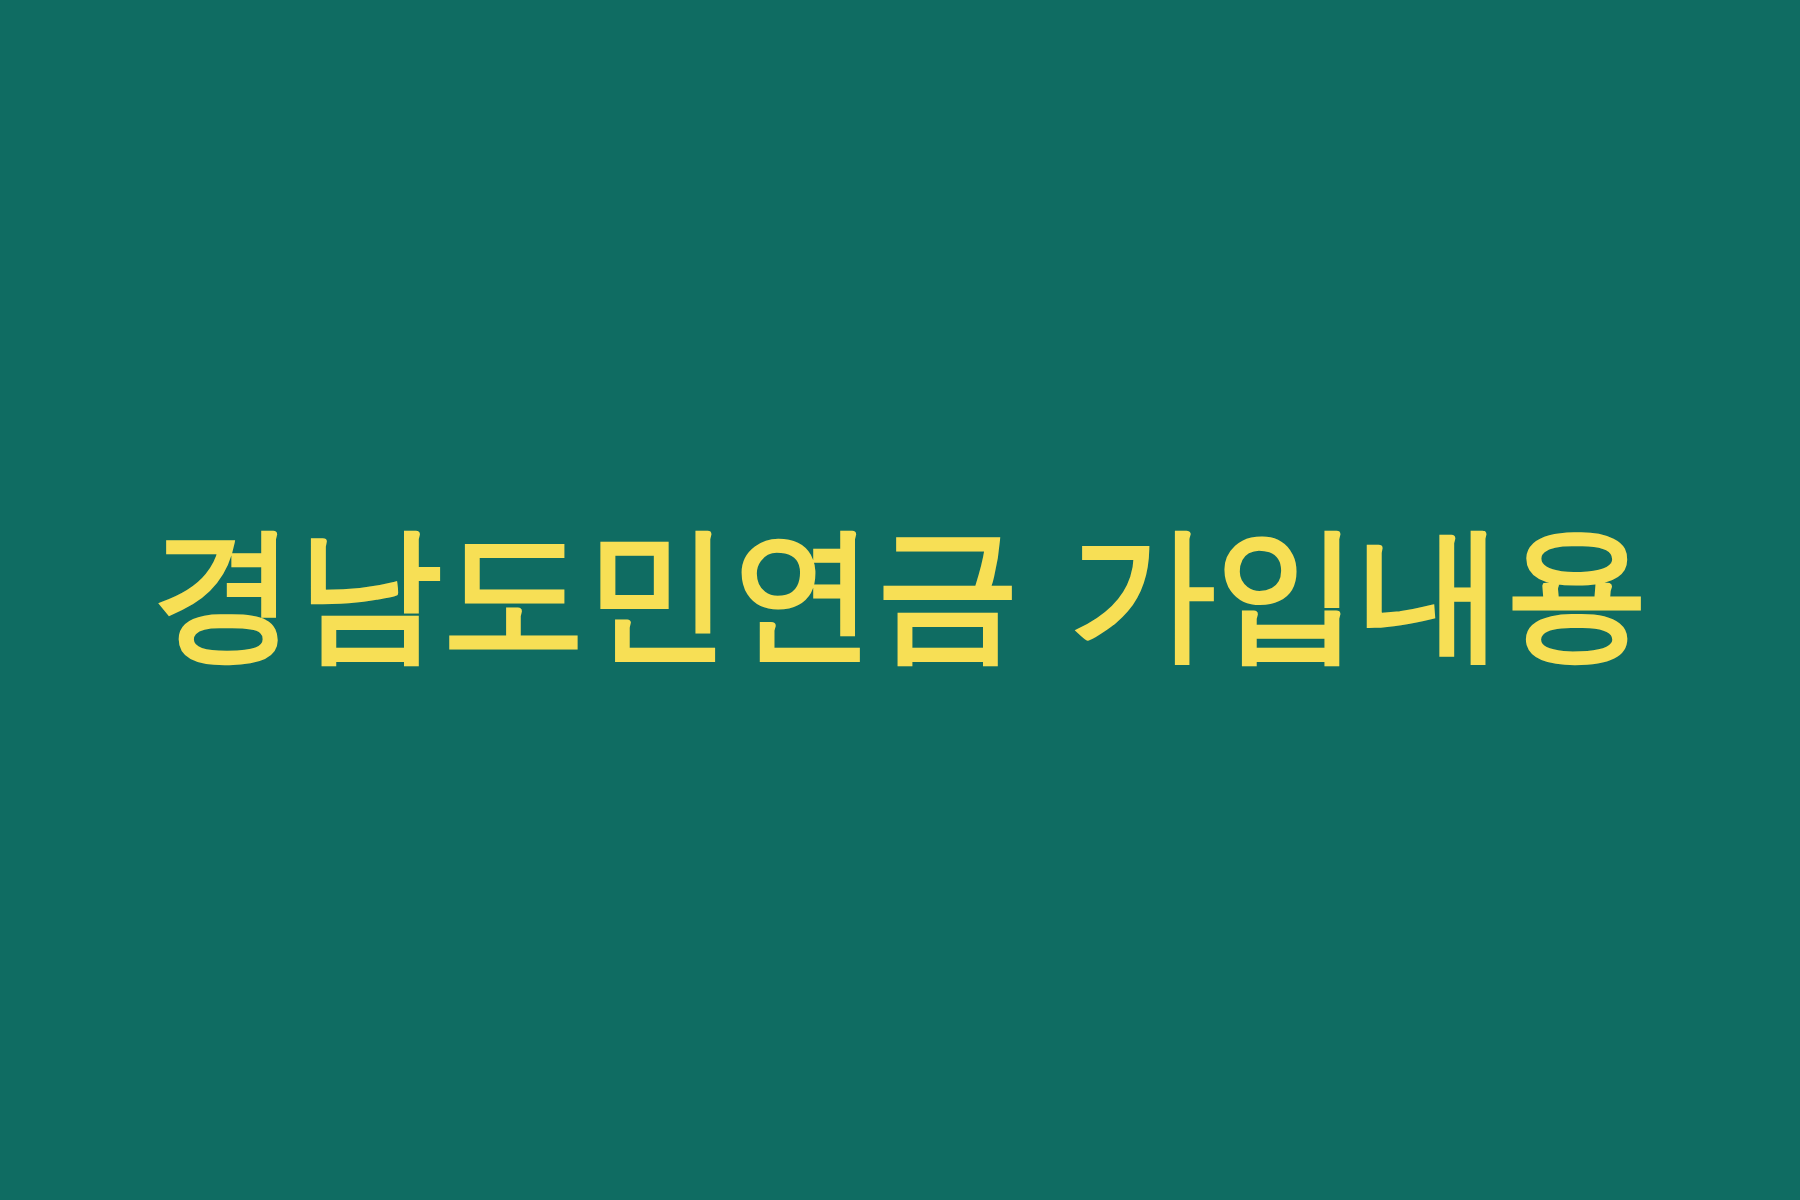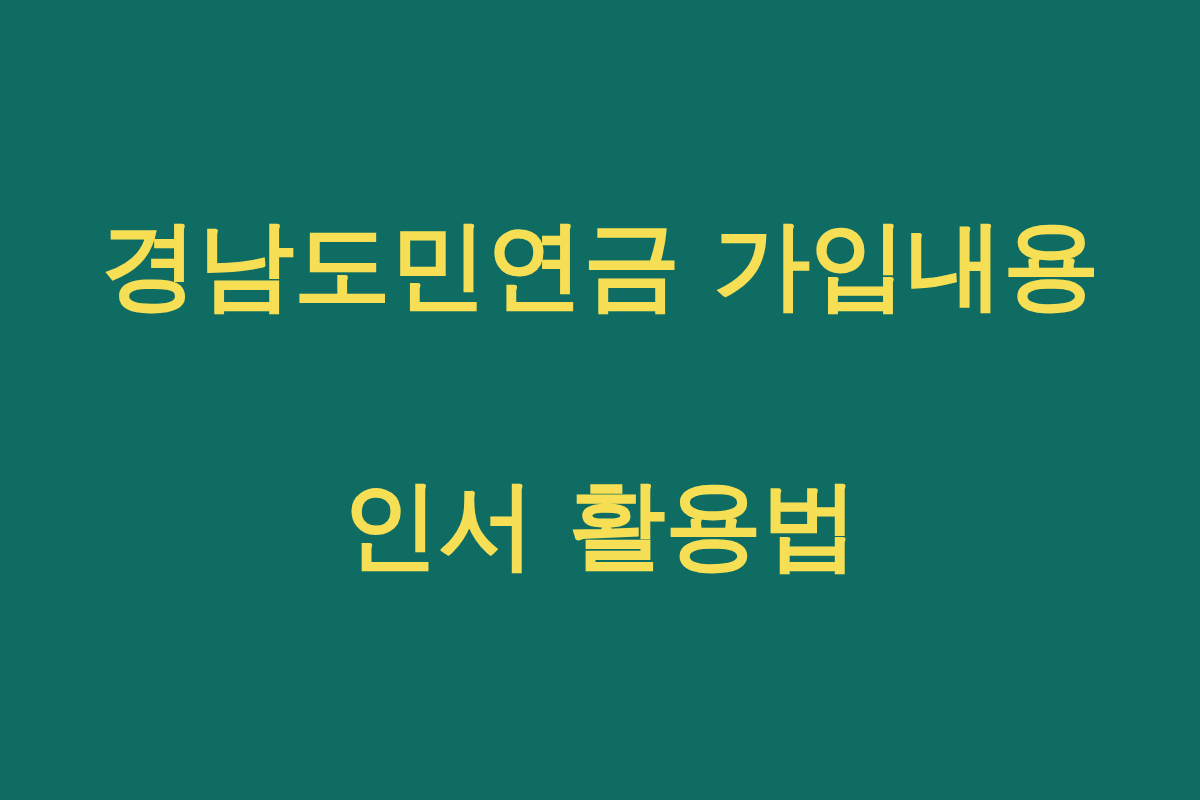--- a/index.html
+++ b/index.html
@@ -56,17 +56,16 @@
 </style>
 </head>
 <body style="background-color: rgb(15, 108, 98);">
 
 <div class="thumbnail-card" style="background-color: rgb(15, 108, 98);">
 
   <div class="title-block">
 
     <h1 class="headline" style="color: rgb(247, 223, 85);">
       <span class="headline-line">경남도민연금 가입내용</span>
-      <span class="headline-line">인서 활용법</span>
     </h1>
 
   </div>
 </div>
 
 </body></html>

